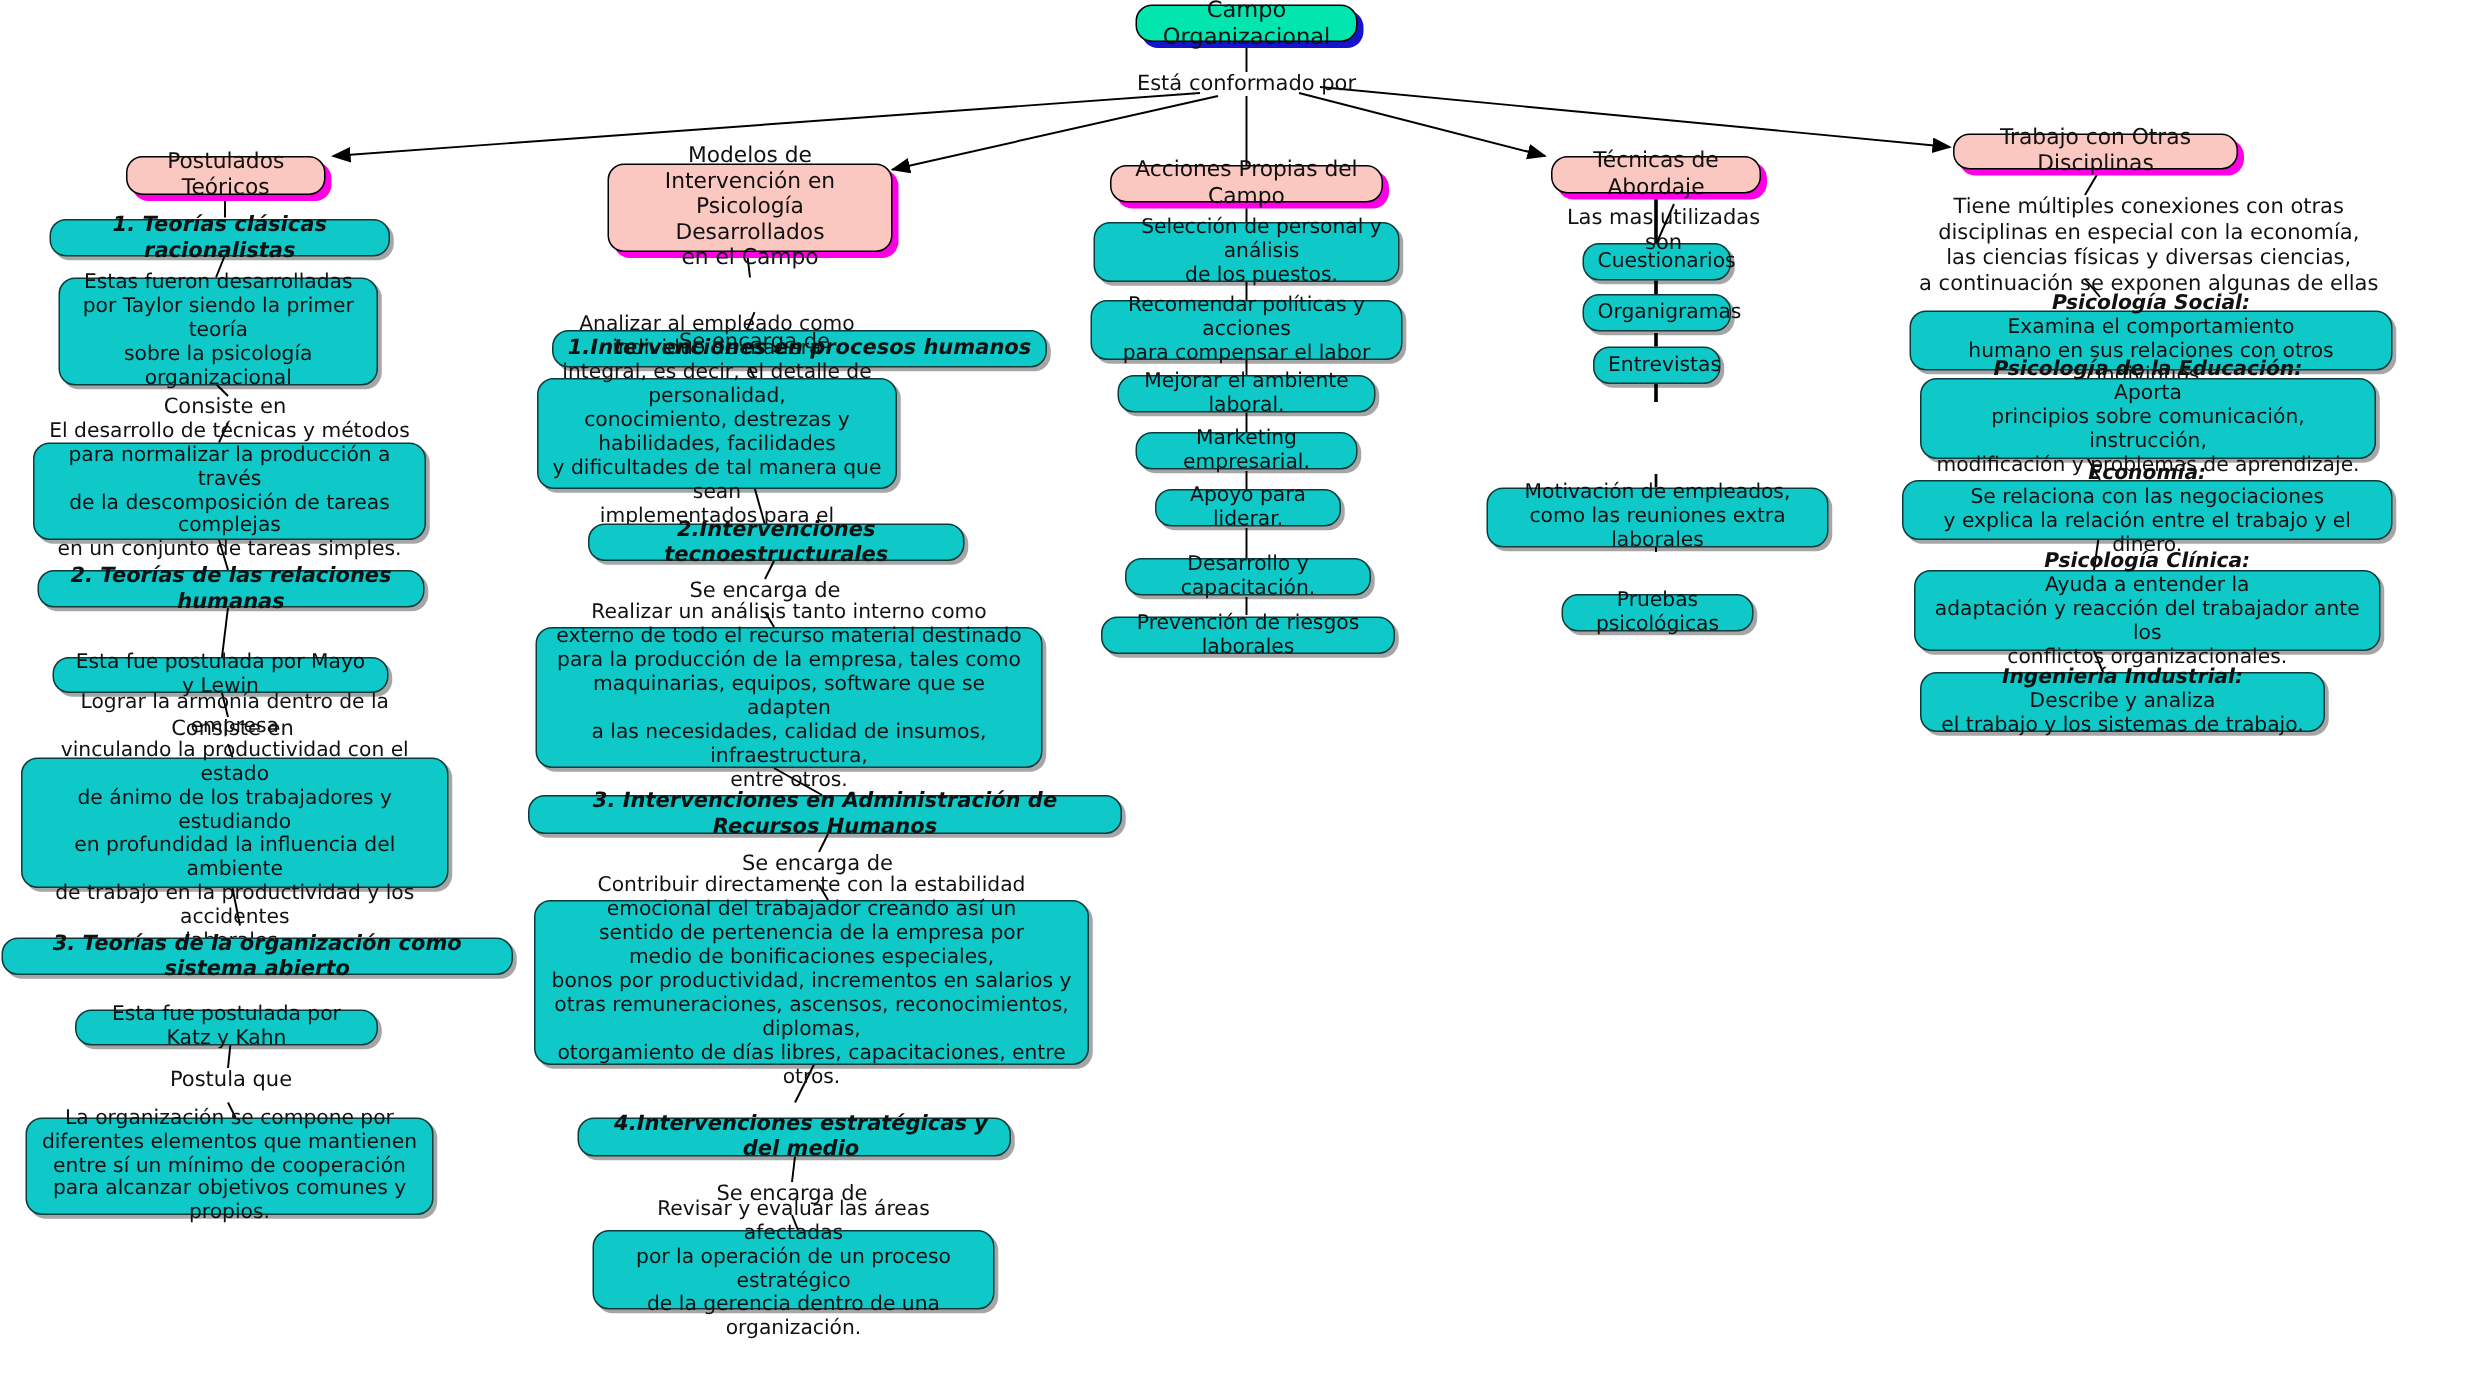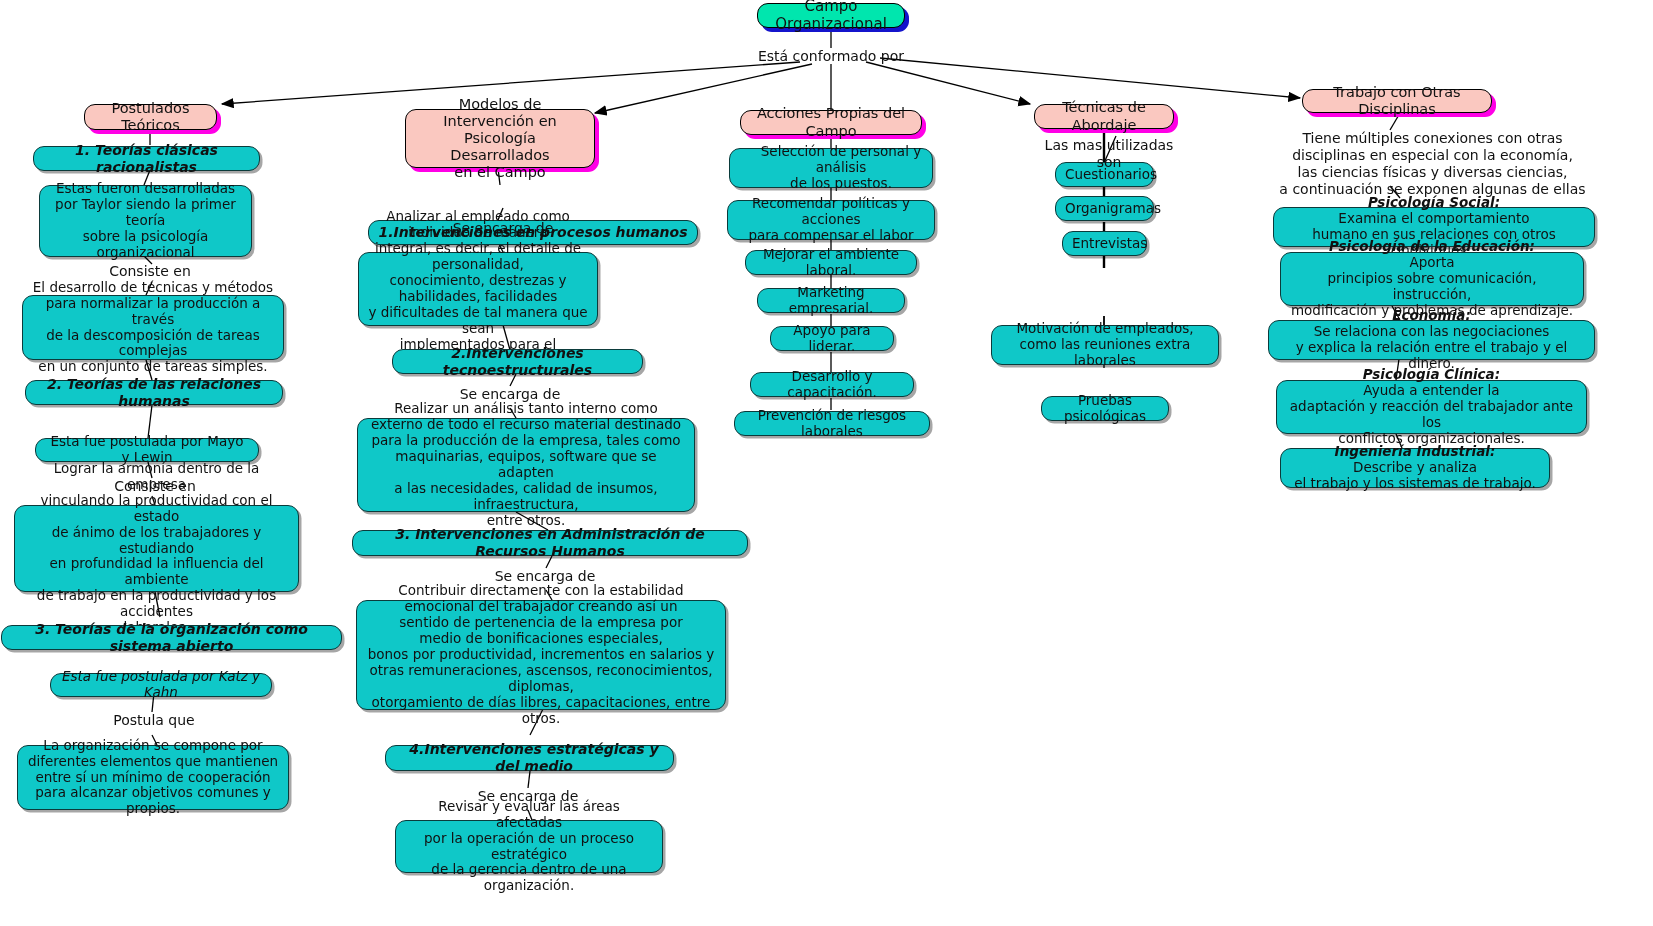--- a/index.html
+++ b/index.html
@@ -204,21 +204,21 @@
 de ánimo de los trabajadores y estudiando
 en profundidad la influencia del ambiente
 de trabajo en la productividad y los accidentes
 laborales.</span>
   </div>
 
   <div class="node teal hdr" style="left:1px;top:625px;width:341px;height:25px;">
     <span>3. Teorías de la organización como sistema abierto</span>
   </div>
 
-  <div class="node teal" style="left:50px;top:673px;width:222px;height:24px;font-style:italic;">
+  <div class="node teal" style="left:50px;top:673px;width:202px;height:24px;">
     <span>Esta fue postulada por Katz y Kahn</span>
   </div>
 
   <div class="lbl" style="left:104px;top:712px;width:100px;">Postula que</div>
 
   <div class="node teal" style="left:17px;top:745px;width:272px;height:65px;">
     <span>La organización se compone por
 diferentes elementos que mantienen
 entre sí un mínimo de cooperación
 para alcanzar objetivos comunes y propios.</span>

